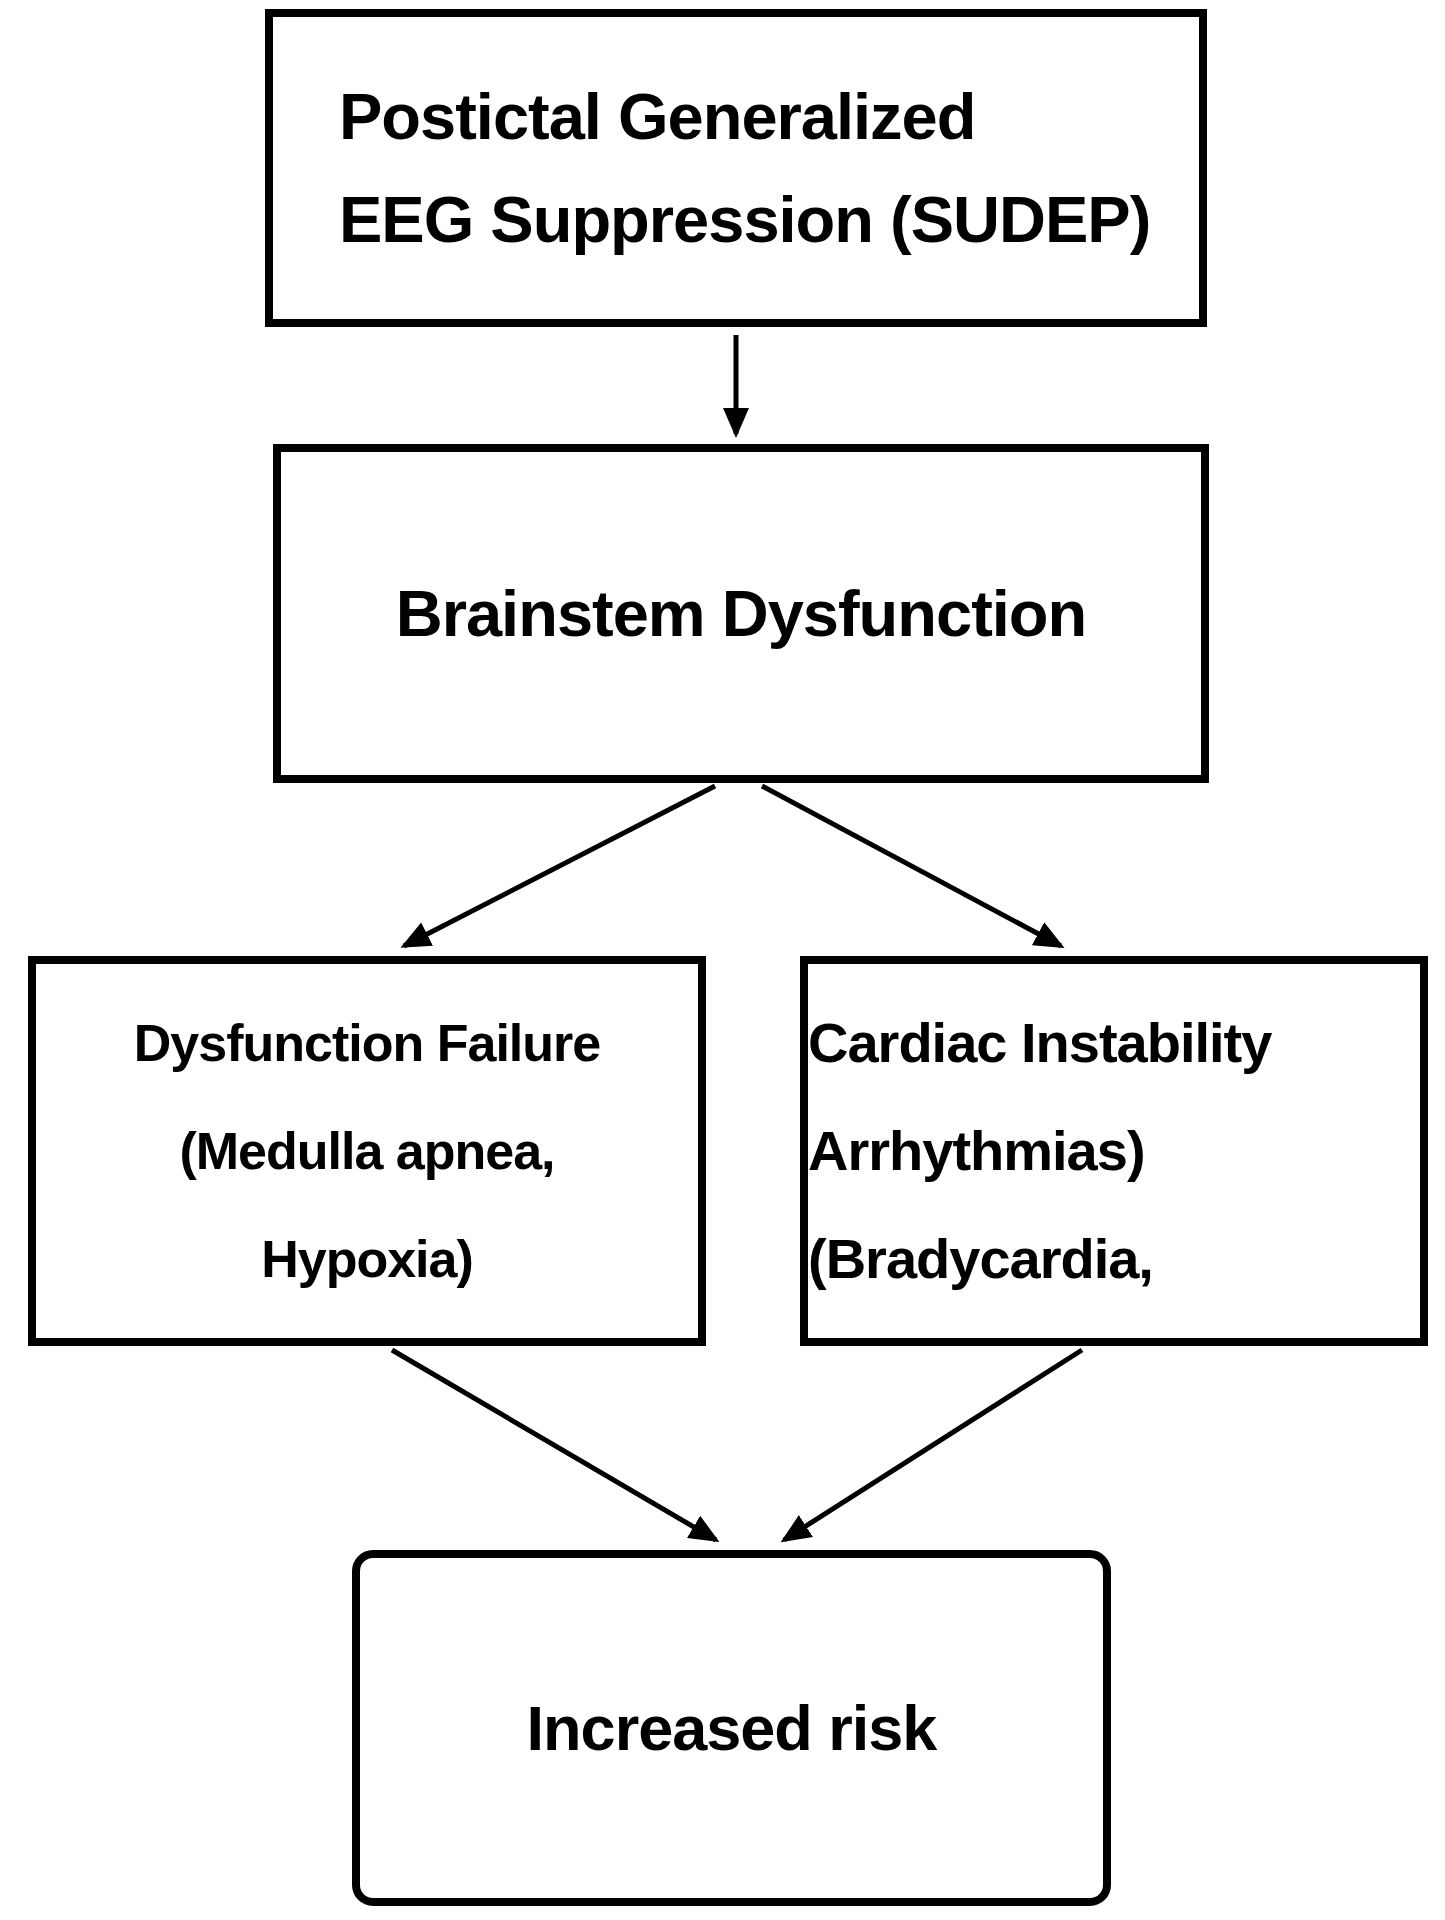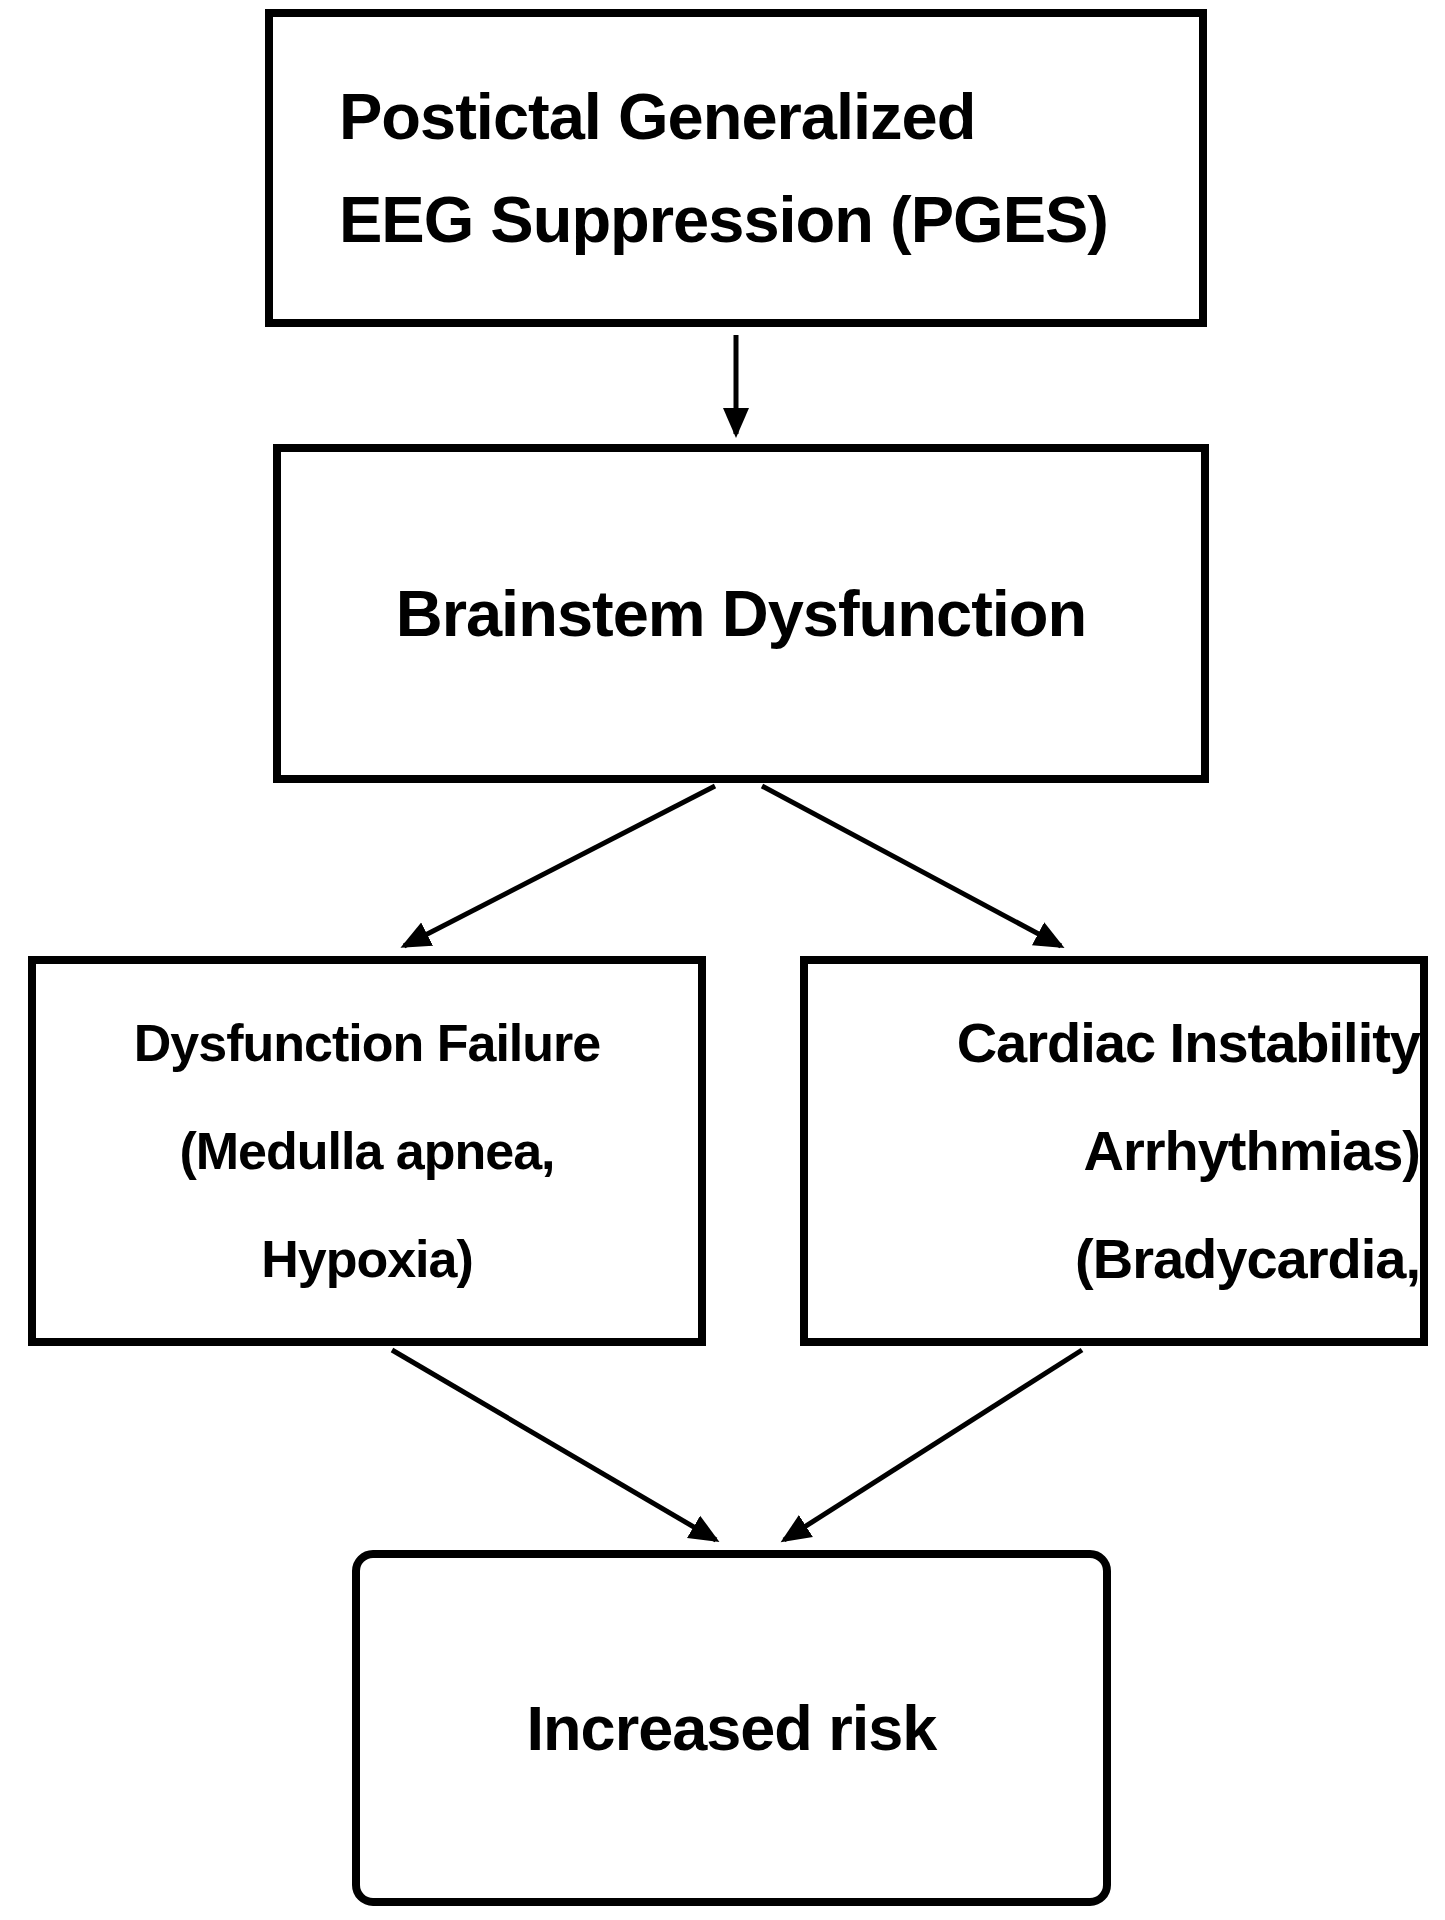--- a/index.html
+++ b/index.html
@@ -53,21 +53,21 @@
     width: 678px; height: 390px;
     font-size: 52px;
     line-height: 108px;
     text-align: center;
   }
   .node-cardiac {
     left: 800px; top: 956px;
     width: 628px; height: 390px;
     font-size: 56px;
     line-height: 108px;
-    text-align: right;
+    text-align: left;
   }
   .node-sudep {
     left: 352px; top: 1550px;
     width: 759px; height: 356px;
     font-size: 63px;
     line-height: 112px;
     text-align: center;
     border-radius: 21px;
   }
   .edges-layer {
@@ -91,21 +91,21 @@
     </defs>
     <line x1="736" y1="335" x2="736" y2="434" stroke="#000000" stroke-width="5" marker-end="url(#arrowhead)"></line>
     <line x1="715" y1="786" x2="404" y2="946" stroke="#000000" stroke-width="5" marker-end="url(#arrowhead)"></line>
     <line x1="762" y1="786" x2="1061" y2="946" stroke="#000000" stroke-width="5" marker-end="url(#arrowhead)"></line>
     <line x1="392" y1="1350" x2="716" y2="1540" stroke="#000000" stroke-width="5" marker-end="url(#arrowhead)"></line>
     <line x1="1082" y1="1350" x2="784" y2="1540" stroke="#000000" stroke-width="5" marker-end="url(#arrowhead)"></line>
   </svg>
 
   <div class="node node-pges">
     <span class="line">Postictal Generalized</span>
-    <span class="line">EEG Suppression (PGES)</span>
+    <span class="line">EEG Suppression (SUDEP)</span>
   </div>
 
   <div class="node node-brainstem">
     <span class="line">Brainstem Dysfunction</span>
   </div>
 
   <div class="node node-respiratory">
     <span class="line">Dysfunction Failure</span>
     <span class="line">(Medulla apnea,</span>
     <span class="line">Hypoxia)</span>

